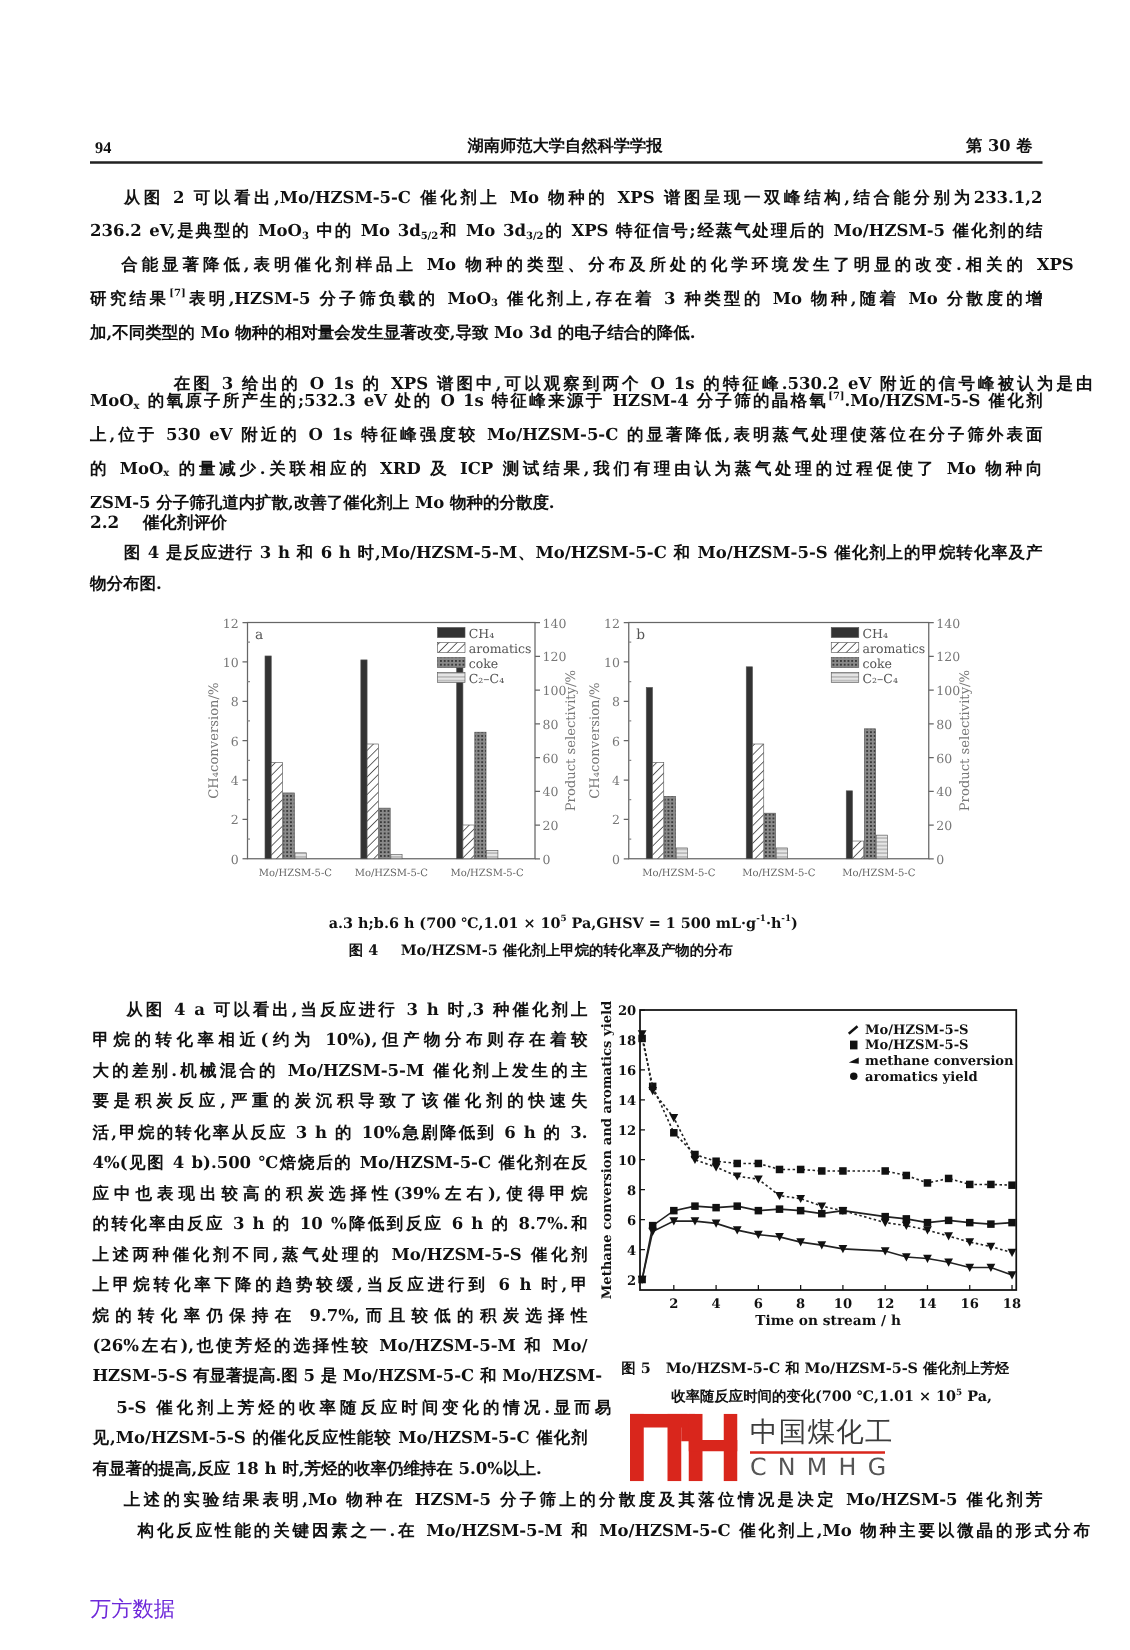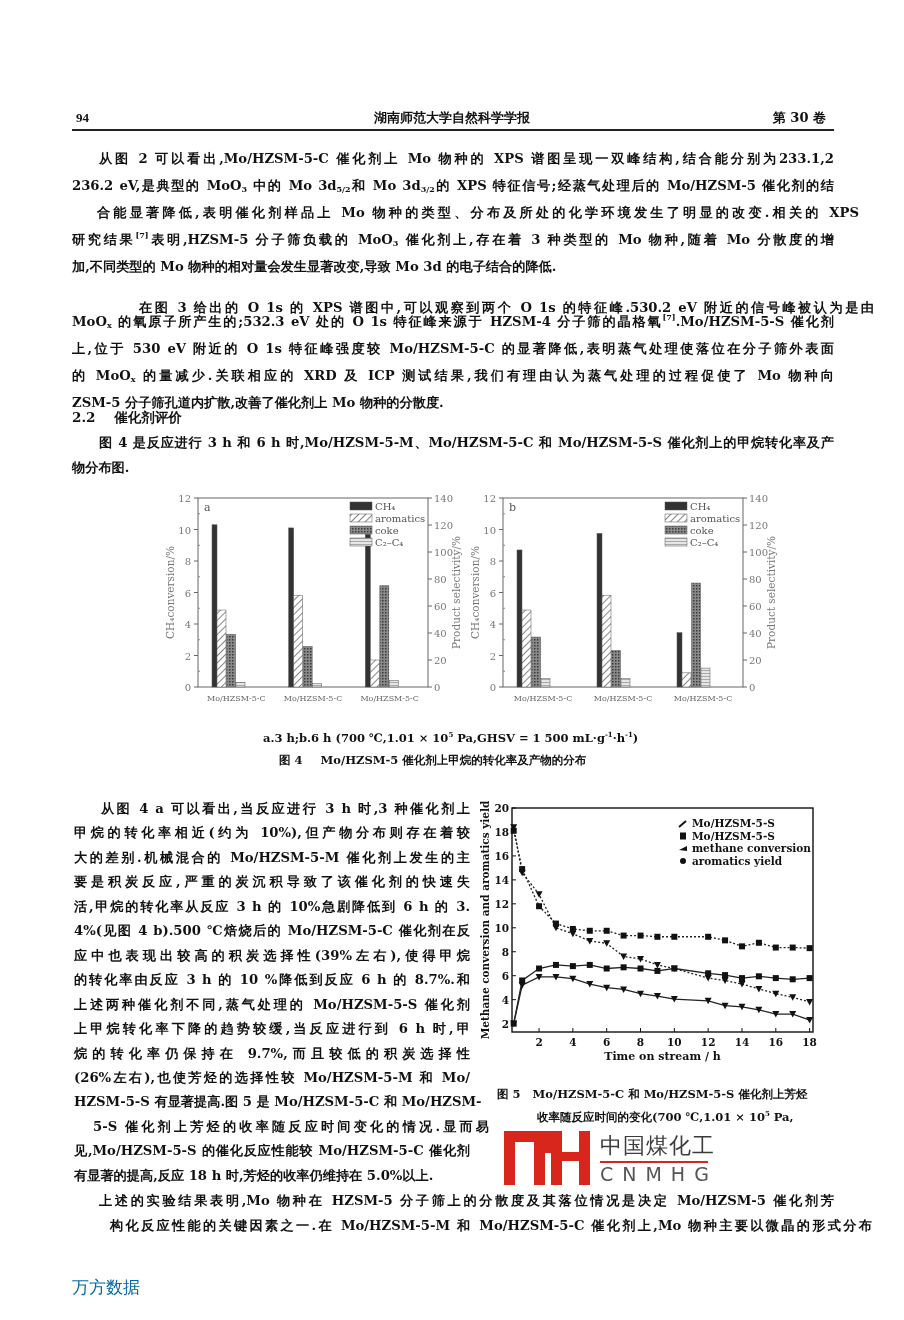--- a/index.html
+++ b/index.html
@@ -19,21 +19,21 @@
   .line sub,.line sup{font-size:8px;line-height:0;}
   .line sub{vertical-align:-2px;}
   .line sup{vertical-align:6px;}
   .heading{position:absolute;font-size:13.5px;font-weight:bold;}
   .caption{position:absolute;font-size:11.5px;font-weight:bold;white-space:nowrap;}
   .caption sup{font-size:7px;vertical-align:5px;line-height:0;}
   svg text{font-family:"DejaVu Serif","Liberation Serif",serif;}
   #watermark-text-cn{left:600px;top:1131px;font-family:"DejaVu Sans","Liberation Sans",sans-serif;font-size:22px;color:#3c3c3c;letter-spacing:1px;}
   #watermark-rule{left:600px;top:1161px;width:108px;height:2px;background:#d9261c;}
   #watermark-text-en{left:600px;top:1163px;font-family:"DejaVu Sans","Liberation Sans",sans-serif;font-size:19px;color:#555;letter-spacing:9px;}
-  #footer-source{left:72px;top:1276px;font-family:Liberation Mono, monospace;font-size:17px;color:#0369a1;}
+  #footer-source{left:72px;top:1276px;font-family:Liberation Mono, monospace;font-size:17px;color:#6d28d9;}
 </style>
 </head>
 <body>
 
 <div id="hdr-left" class="abs">94</div>
 <div id="hdr-center" class="abs">湖南师范大学自然科学学报</div>
 <div id="hdr-right" class="abs">第 30 卷</div>
 <div id="hdr-rule" class="abs"></div>
 
 <div id="section1">

